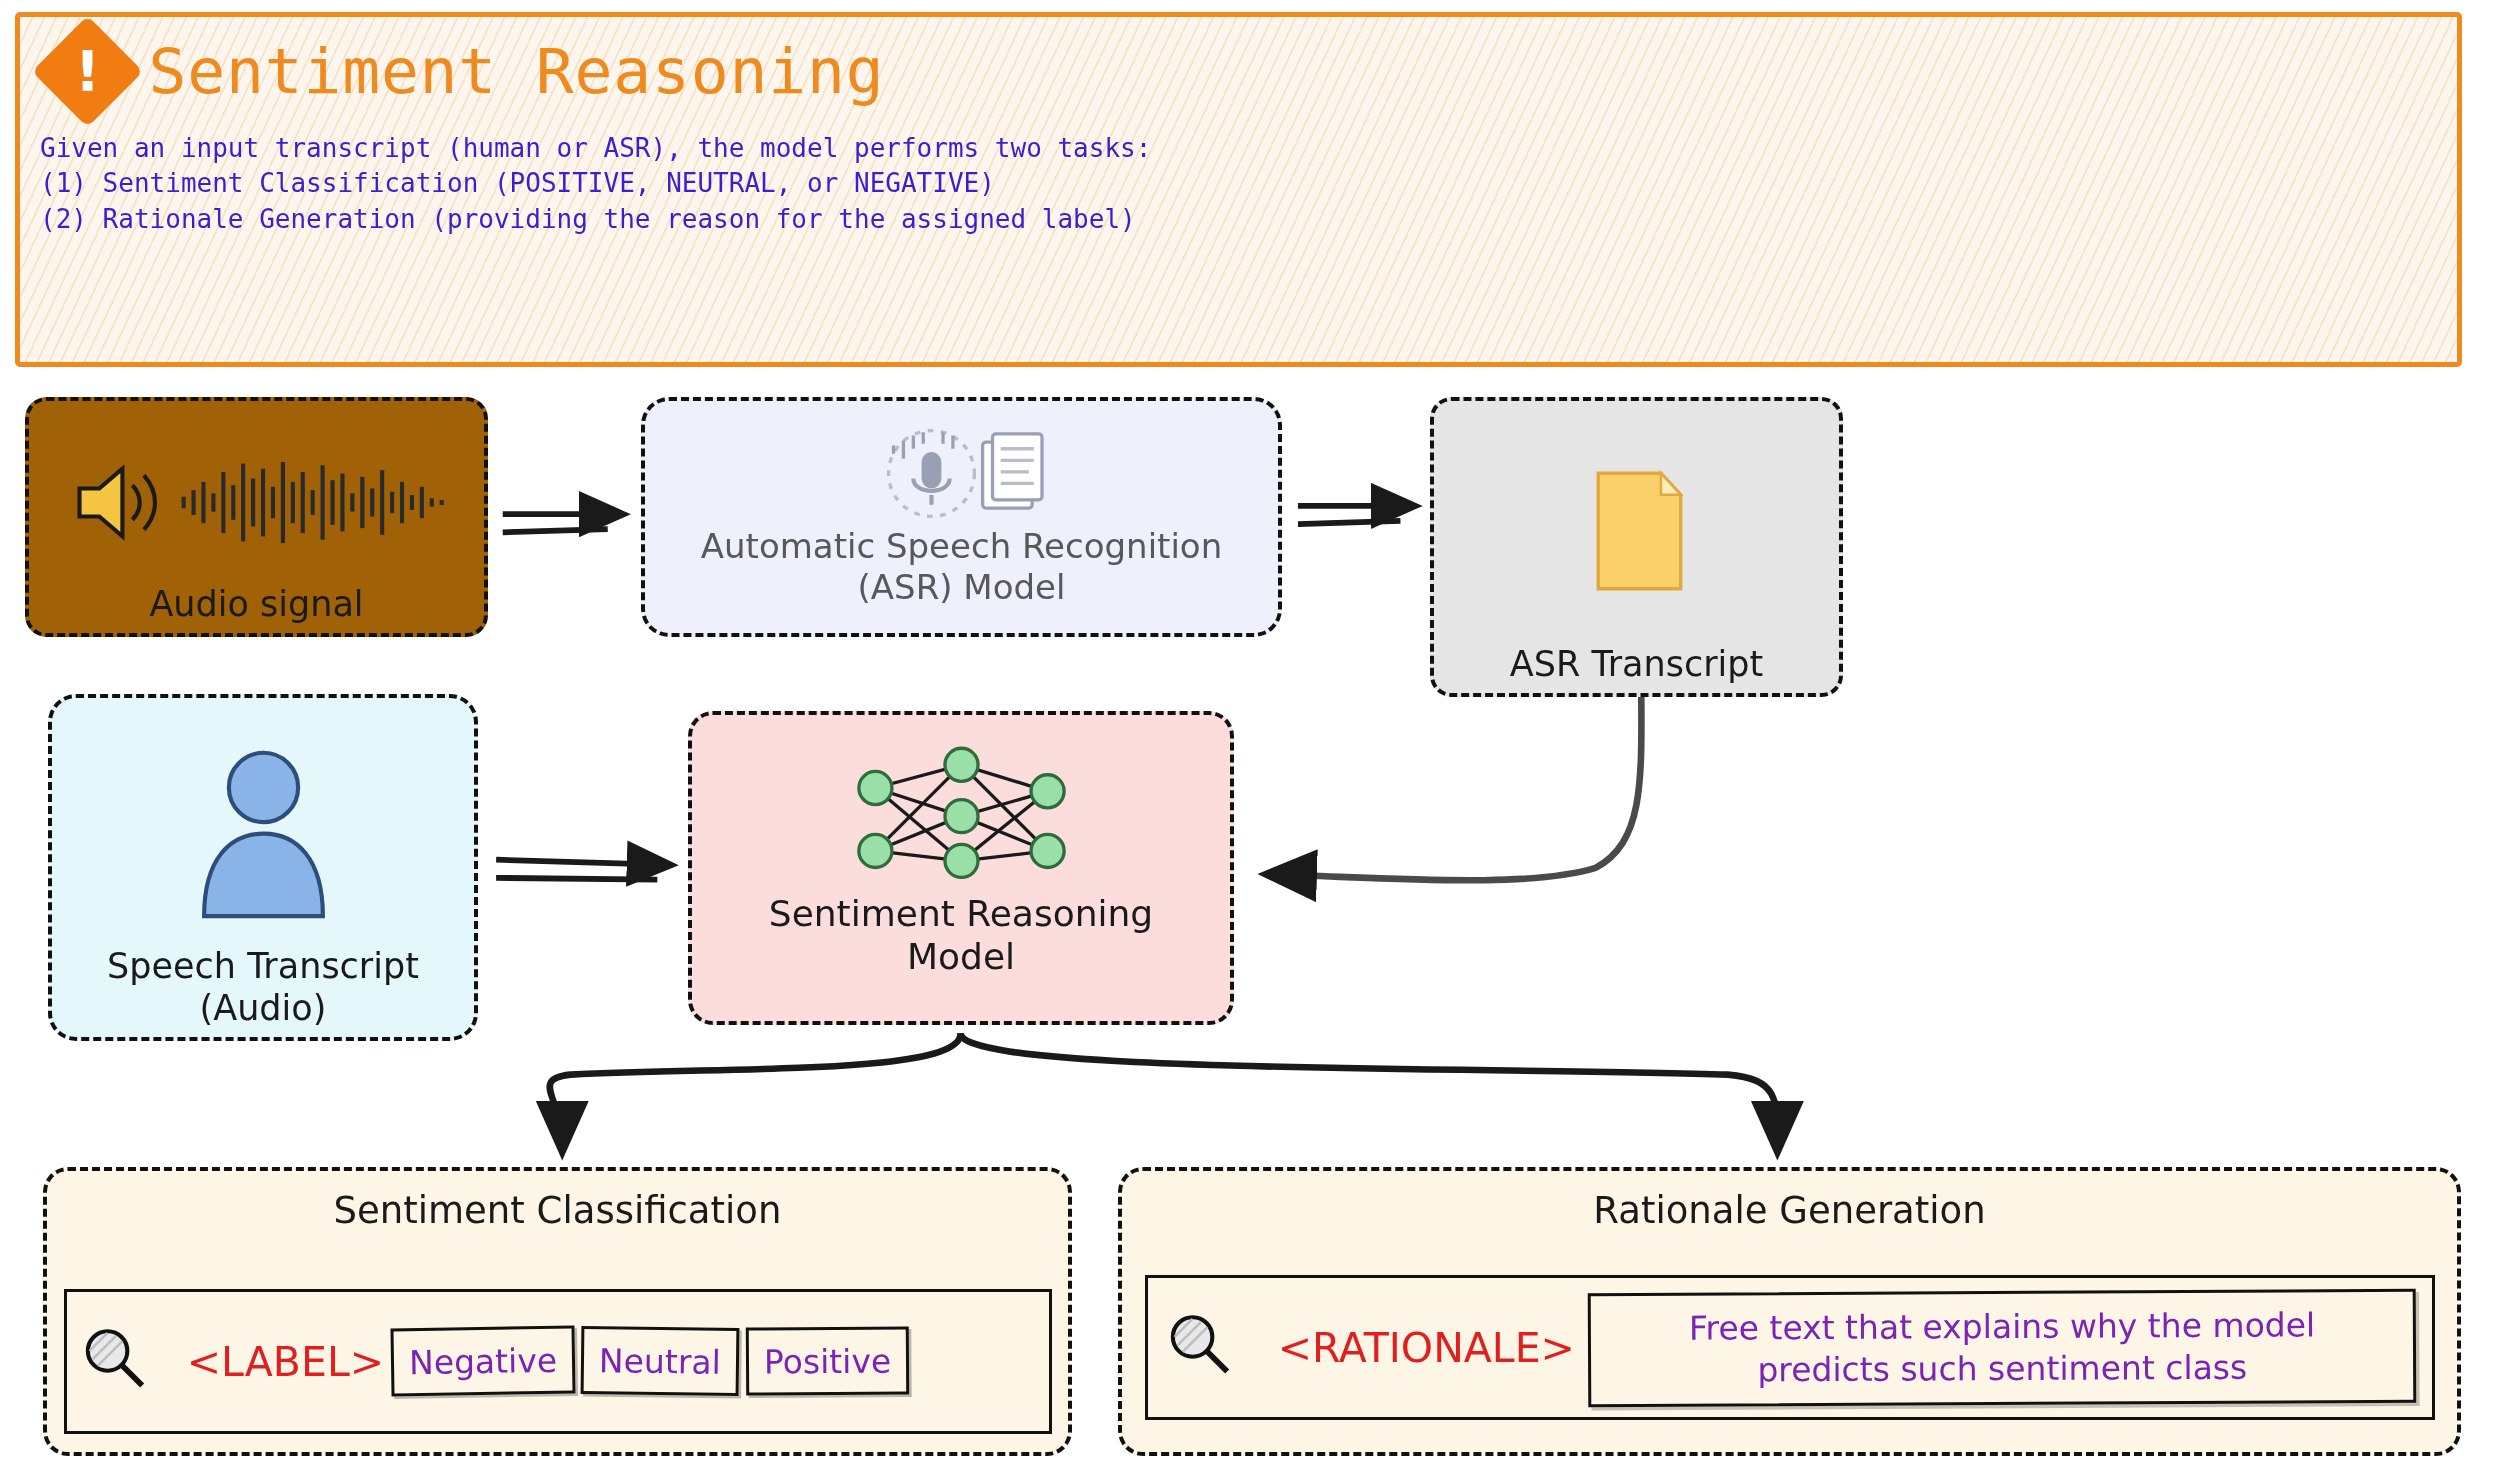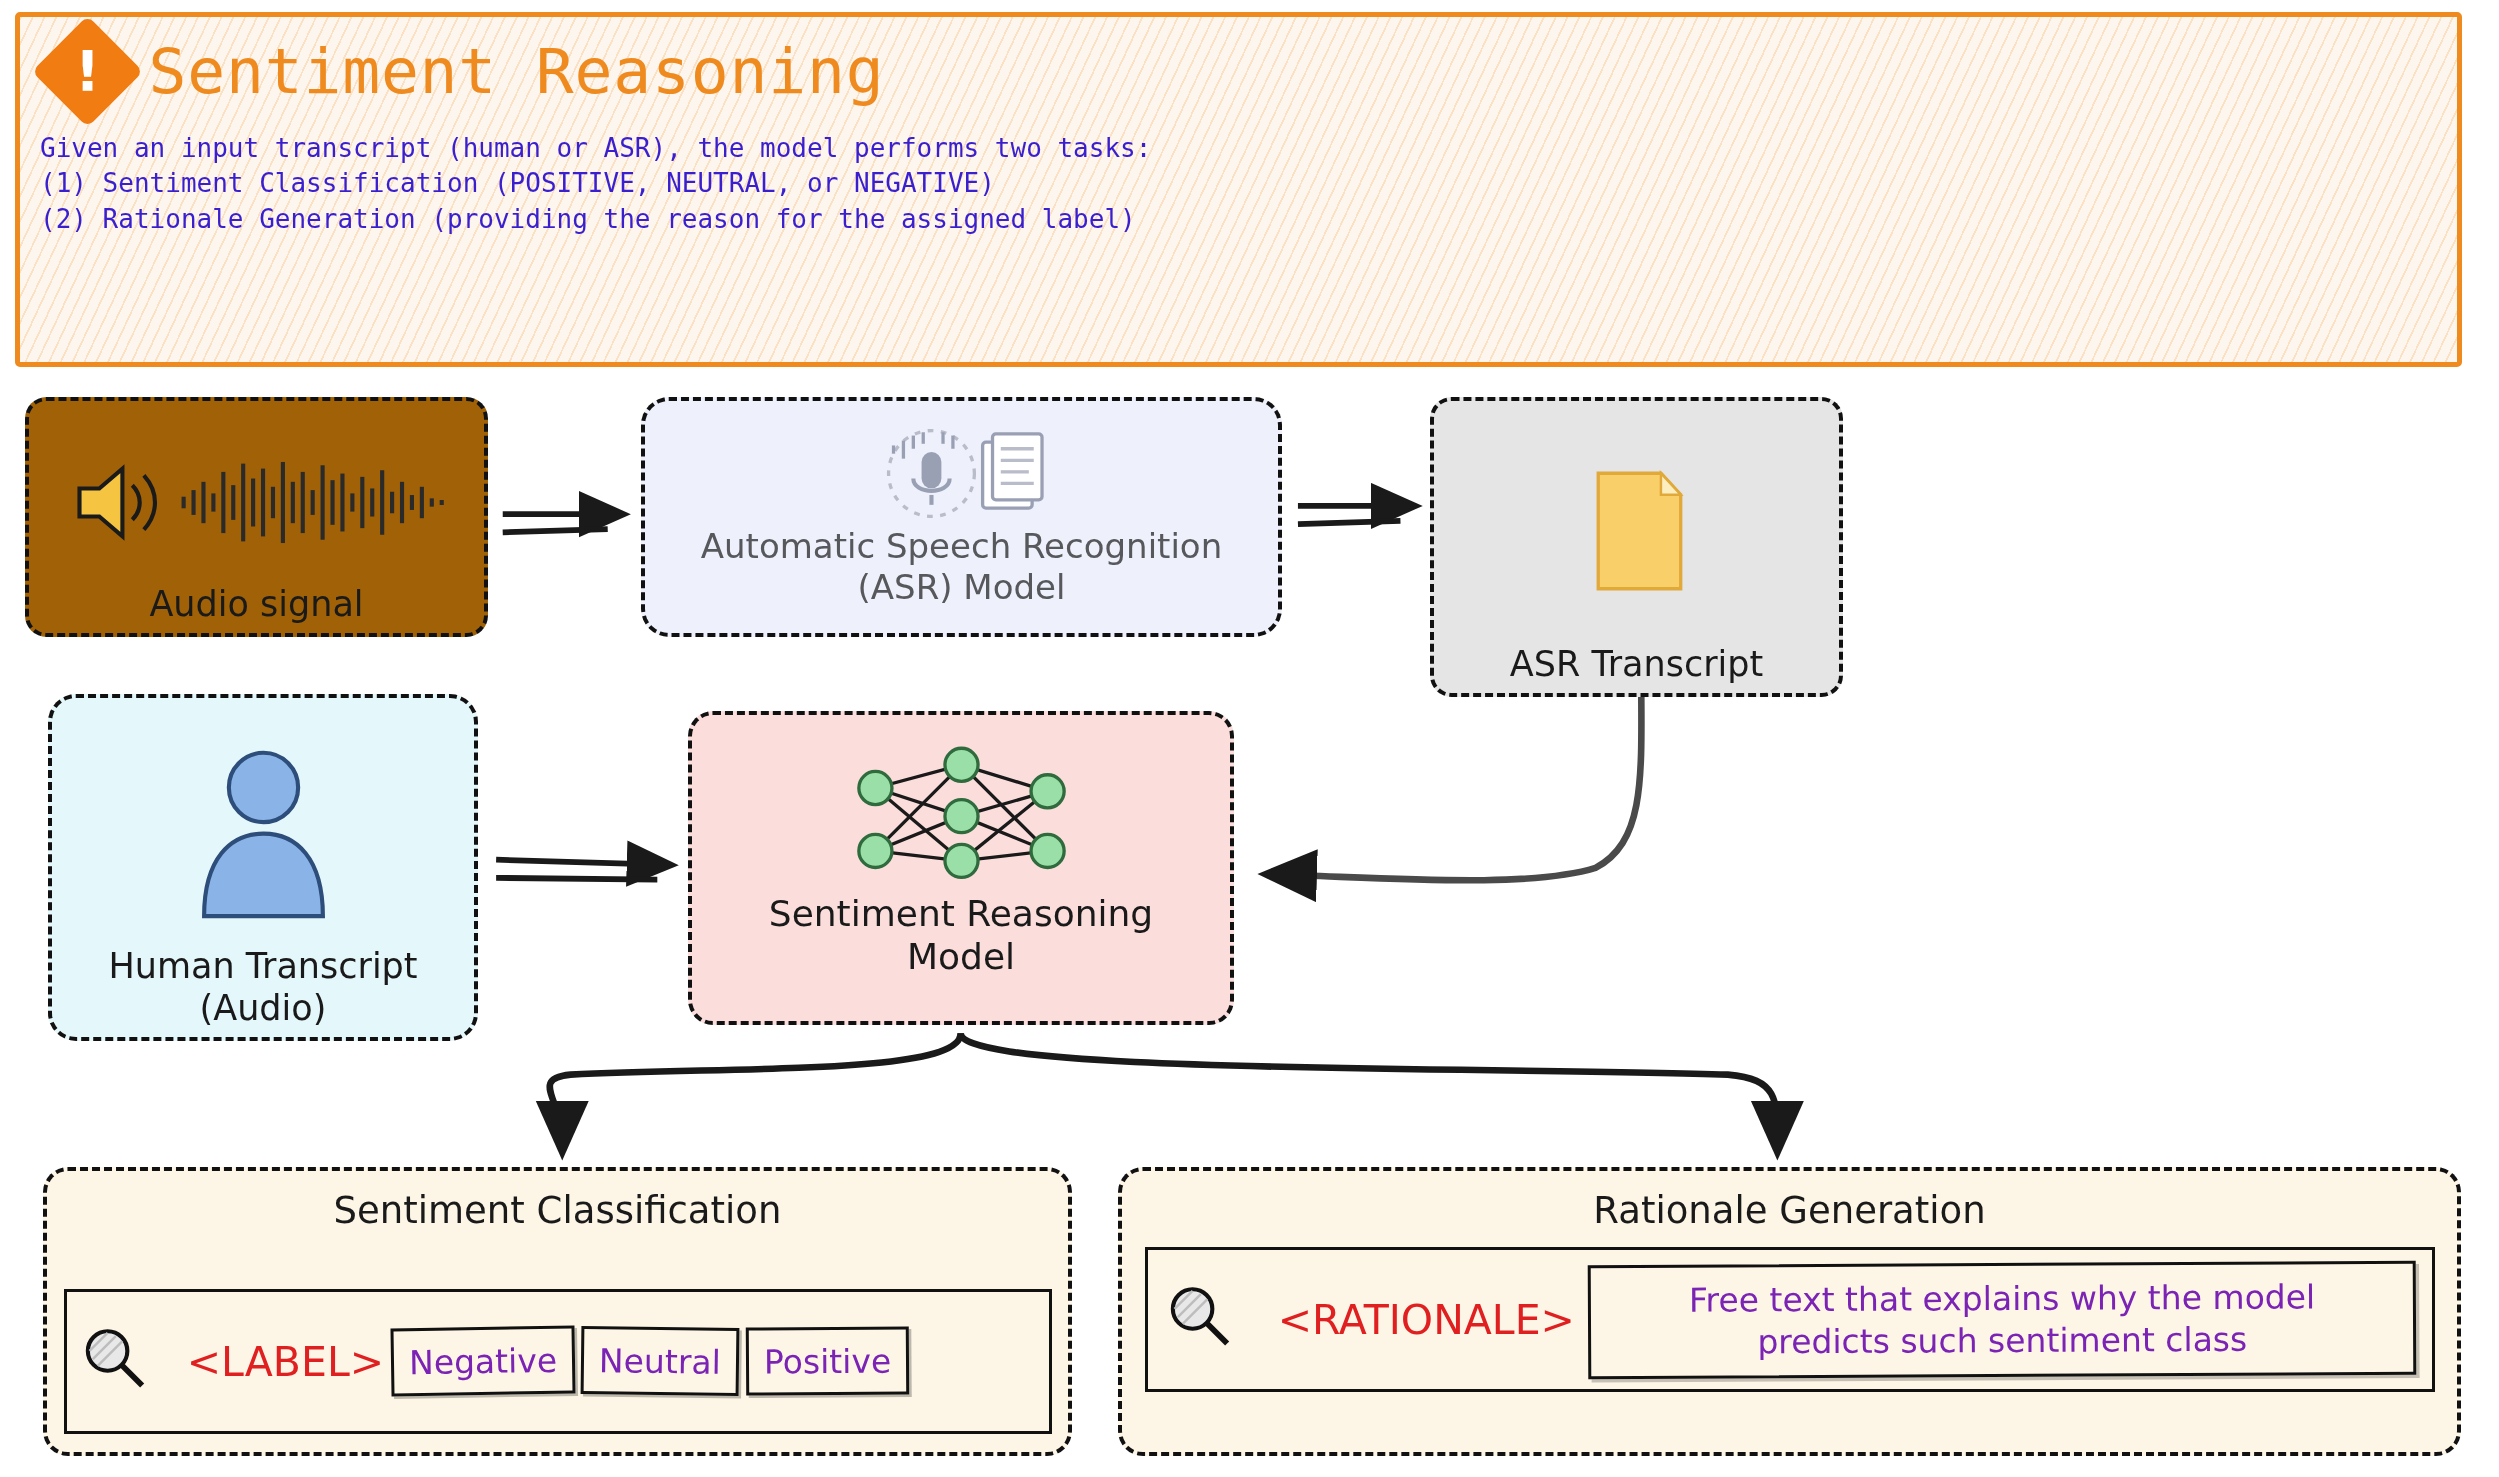--- a/index.html
+++ b/index.html
@@ -171,20 +171,21 @@
     gap: 42px;
   }
   #rationale-node {
     left: 1118px;
     top: 1167px;
     width: 1343px;
     height: 289px;
     background: #fdf6e6;
     border-radius: 25px;
     justify-content: flex-start;
+    gap: 28px;
   }
   .out-title {
     font-size: 37px;
     color: #1a1a1a;
     margin-top: 18px;
   }
   .out-inner {
     margin-top: 15px;
     border: 3.3px solid #111;
     background: #fdf6e6;
@@ -370,21 +371,21 @@
 </div>
 
 <div class="node" id="human-node">
   <div class="glyph">
     <svg width="165" height="182" viewBox="0 0 200 220">
       <circle cx="100" cy="56" r="42" fill="#8ab4e8" stroke="#2d4d7a" stroke-width="5"></circle>
       <path d="M28,212 C28,142 60,112 100,112 C140,112 172,142 172,212 Z" fill="#8ab4e8" stroke="#2d4d7a" stroke-width="5"></path>
     </svg>
   </div>
   <div class="node-label">
-    <div>Human Transcript</div>
+    <div>Speech Transcript</div>
     <div>(Audio)</div>
   </div>
 </div>
 
 <div class="node" id="sr-model-node">
   <div class="glyph">
     <svg width="265" height="149" viewBox="0 0 320 180">
       <g stroke="#1a1a1a" stroke-width="4">
         <line x1="56" y1="58" x2="160" y2="30"></line>
         <line x1="56" y1="58" x2="160" y2="92"></line>

